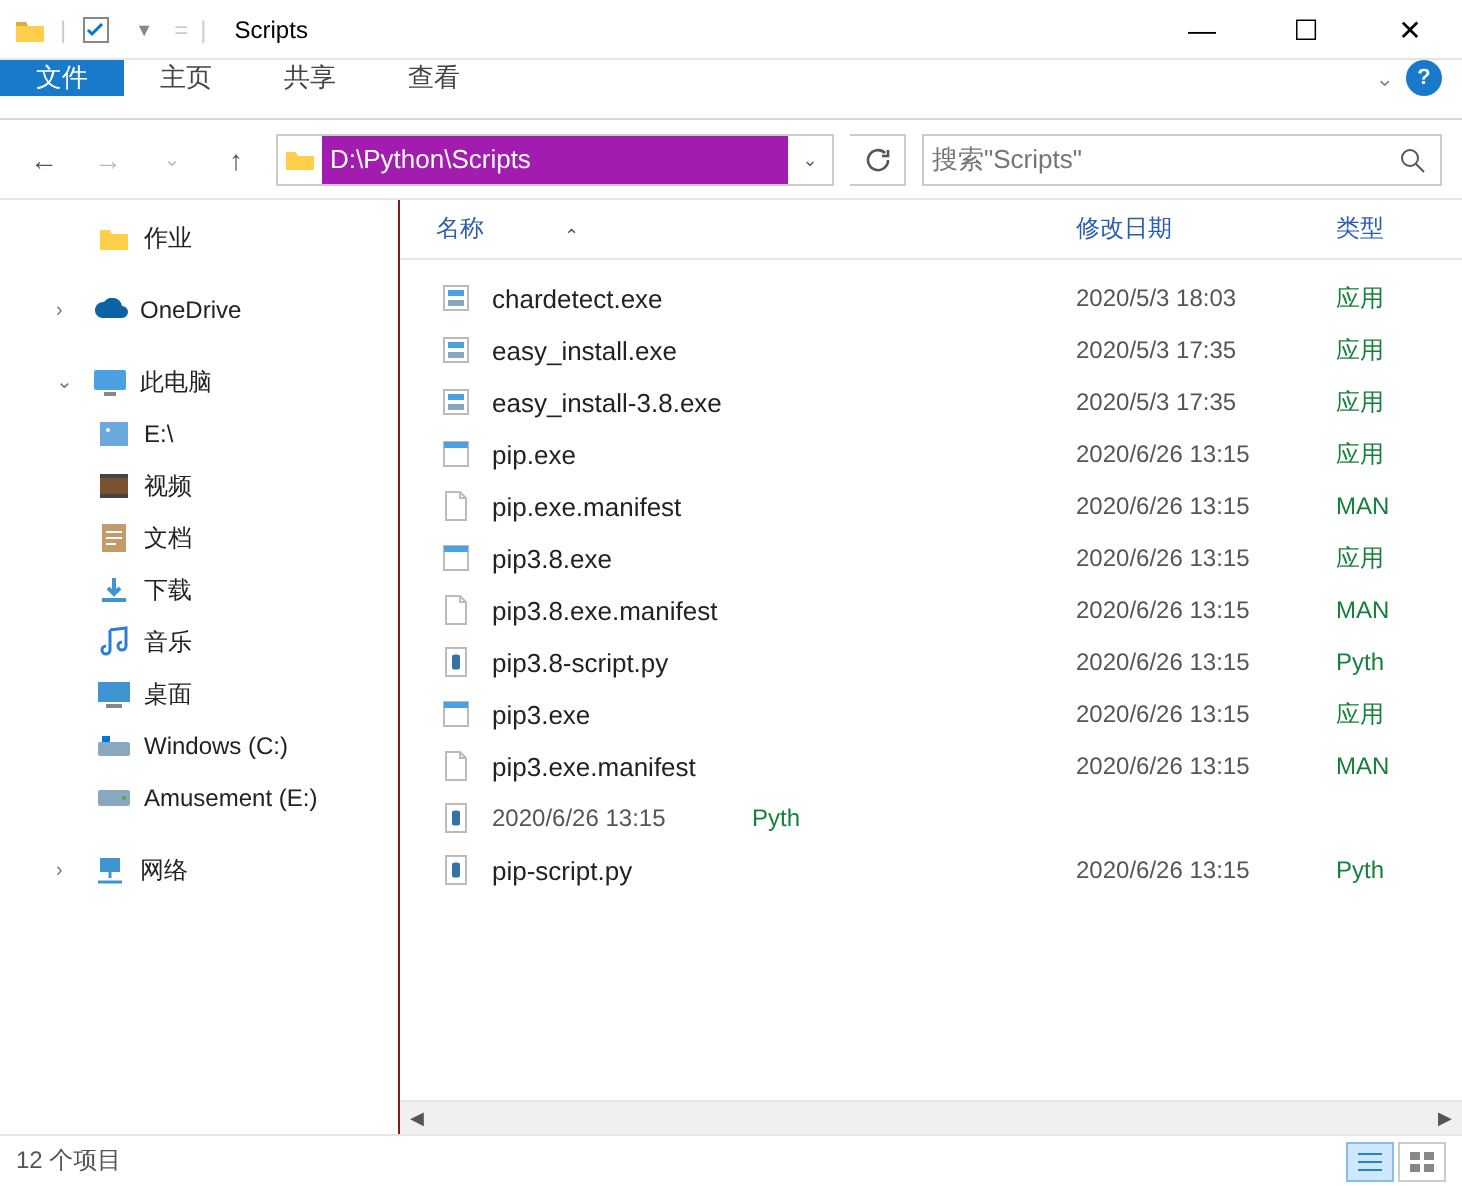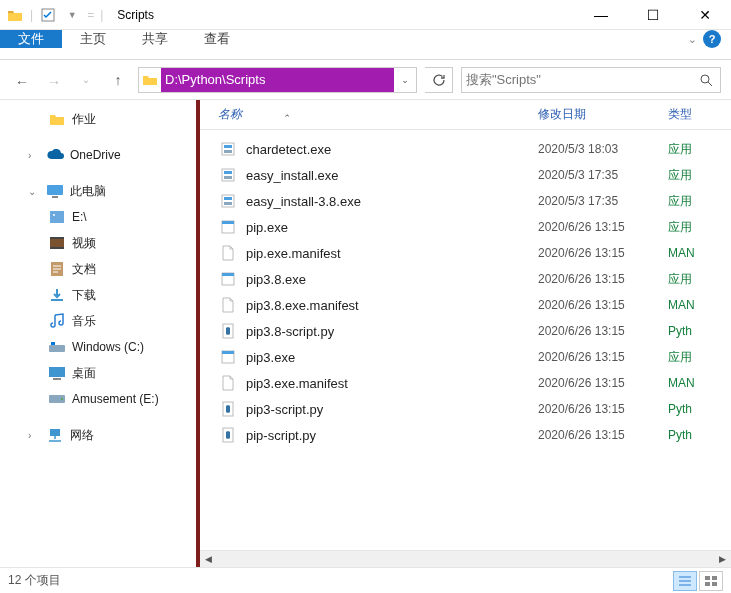--- a/index.html
+++ b/index.html
@@ -25,34 +25,34 @@
 .addr-icon { width: 22px; display: flex; align-items: center; justify-content: center; }
 .addr-input { flex: 1; border: none; outline: none; background: #a21caf; color: #fff; padding: 3px 4px; font-size: 13px; height: 100%; }
 .addr-input::selection { background: #0078d7; color: #fff; }
 .addr-drop { width: 22px; display: flex; align-items: center; justify-content: center; color: #555; }
 .refresh-btn { width: 28px; height: 26px; border: 1px solid #ccc; border-left: none; display: flex; align-items: center; justify-content: center; color: #555; }
 .search-wrap { width: 260px; display: flex; align-items: center; height: 26px; border: 1px solid #ccc; padding: 0 4px; }
 .search-input { flex: 1; border: none; outline: none; font-size: 13px; color: #555; }
 .search-btn { width: 20px; display: flex; align-items: center; justify-content: center; color: #555; }
 
 .body-area { flex: 1; display: flex; overflow: hidden; }
-.navpane { width: 200px; border-right: 4px solid #7f1d1d; overflow-y: auto; padding: 6px 0; position: relative; }
+.navpane { width: 200px; border-right: 1px solid #7f1d1d; overflow-y: auto; padding: 6px 0; position: relative; }
 .navpane::-webkit-scrollbar { width: 16px; }
 .navpane::-webkit-scrollbar-thumb { background: #ccc; }
 .navpane::-webkit-scrollbar-track { background: #f0f0f0; }
 .tree-item { display: flex; align-items: center; height: 26px; padding-left: 10px; gap: 6px; color: #222; }
 .tree-item.l1 { padding-left: 28px; }
 .tree-item.l2 { padding-left: 48px; }
 .tree-item.selected { background: #cde8ff; }
 .tree-icon { width: 18px; height: 18px; display: flex; align-items: center; justify-content: center; flex-shrink: 0; }
 .tree-caret { width: 12px; color: #777; font-size: 10px; }
 
 .content { flex: 1; display: flex; flex-direction: column; overflow: hidden; }
 .col-headers { height: 30px; display: flex; align-items: center; border-bottom: 1px solid #e5e5e5; padding-left: 18px; color: #2a5db0; font-size: 12px; }
-.col-name { width: 320px; display: flex; align-items: flex-end; gap: 40px; font-style: italic; }
+.col-name { width: 320px; display: flex; align-items: flex-end; gap: 40px; }
 .col-date { width: 130px; }
 .col-type { flex: 1; }
 .sort-caret { font-size: 9px; color: #555; }
 
 .file-list { flex: 1; overflow-y: auto; padding: 6px 0 6px 18px; }
 .file-row { display: flex; align-items: center; height: 26px; color: #222; }
 .file-icon { width: 20px; height: 20px; display: flex; align-items: center; justify-content: center; margin-right: 8px; flex-shrink: 0; }
 .file-name { width: 292px; font-size: 13px; }
 .file-date { width: 130px; font-size: 12px; color: #555; }
 .file-type { flex: 1; font-size: 12px; color: #15803d; overflow: hidden; white-space: nowrap; }
@@ -206,35 +206,35 @@
       <div class="tree-item l2">
         <span class="tree-icon">
           <svg width="14" height="16" viewBox="0 0 14 16">
             <path d="M5 2v10a2 2 0 1 1-2-2M5 2l8-1v9a2 2 0 1 1-2-2" fill="none" stroke="#2a7fd4" stroke-width="1.5"></path>
           </svg>
         </span>
         <span>音乐</span>
       </div>
       <div class="tree-item l2">
         <span class="tree-icon">
+          <svg width="18" height="14" viewBox="0 0 18 14">
+            <rect x="1" y="1" width="16" height="10" fill="#3e95d0"></rect>
+            <rect x="5" y="12" width="8" height="2" fill="#888"></rect>
+          </svg>
+        </span>
+        <span>桌面</span>
+      </div>
+      <div class="tree-item l2">
+        <span class="tree-icon">
           <svg width="18" height="12" viewBox="0 0 18 12">
             <rect x="1" y="4" width="16" height="7" rx="1" fill="#8aa7c0"></rect>
             <rect x="3" y="1" width="4" height="3" fill="#0078d7"></rect>
           </svg>
         </span>
         <span>Windows (C:)</span>
-      </div>
-      <div class="tree-item l2">
-        <span class="tree-icon">
-          <svg width="18" height="14" viewBox="0 0 18 14">
-            <rect x="1" y="1" width="16" height="10" fill="#3e95d0"></rect>
-            <rect x="5" y="12" width="8" height="2" fill="#888"></rect>
-          </svg>
-        </span>
-        <span>桌面</span>
       </div>
       <div class="tree-item l2">
         <span class="tree-icon">
           <svg width="18" height="10" viewBox="0 0 18 10">
             <rect x="1" y="1" width="16" height="8" rx="1" fill="#8aa7c0"></rect>
             <circle cx="14" cy="5" r="1" fill="#4a4"></circle>
           </svg>
         </span>
         <span>Amusement (E:)</span>
       </div>
@@ -373,21 +373,20 @@
     <span class="file-date">2020/6/26 13:15</span>
     <span class="file-type">MAN</span>
         </div>
         <div class="file-row">
           <span class="file-icon">
             <svg width="16" height="16" viewBox="0 0 16 16">
               <rect x="3" y="1" width="10" height="14" fill="#fff" stroke="#bbb"></rect>
               <path d="M6 5c0-1 4-1 4 0v3c0 1-4 1-4 0M10 11c0 1-4 1-4 0v-3c0-1 4-1 4 0" fill="#3673a5"></path>
             </svg>
           </span>
-    <span class="file-name">pip3-script.py</span>
     <span class="file-date">2020/6/26 13:15</span>
     <span class="file-type">Pyth</span>
         </div>
         <div class="file-row">
           <span class="file-icon">
             <svg width="16" height="16" viewBox="0 0 16 16">
               <rect x="3" y="1" width="10" height="14" fill="#fff" stroke="#bbb"></rect>
               <path d="M6 5c0-1 4-1 4 0v3c0 1-4 1-4 0M10 11c0 1-4 1-4 0v-3c0-1 4-1 4 0" fill="#3673a5"></path>
             </svg>
           </span>

